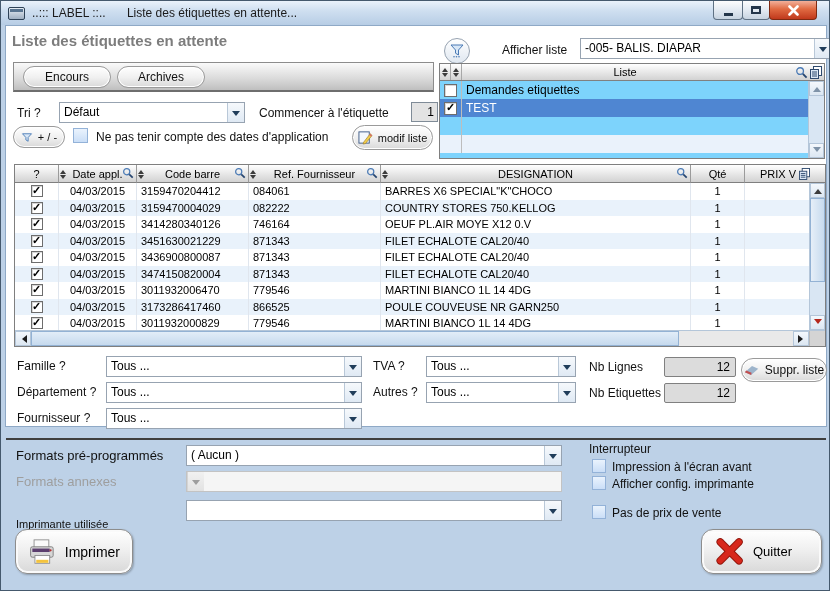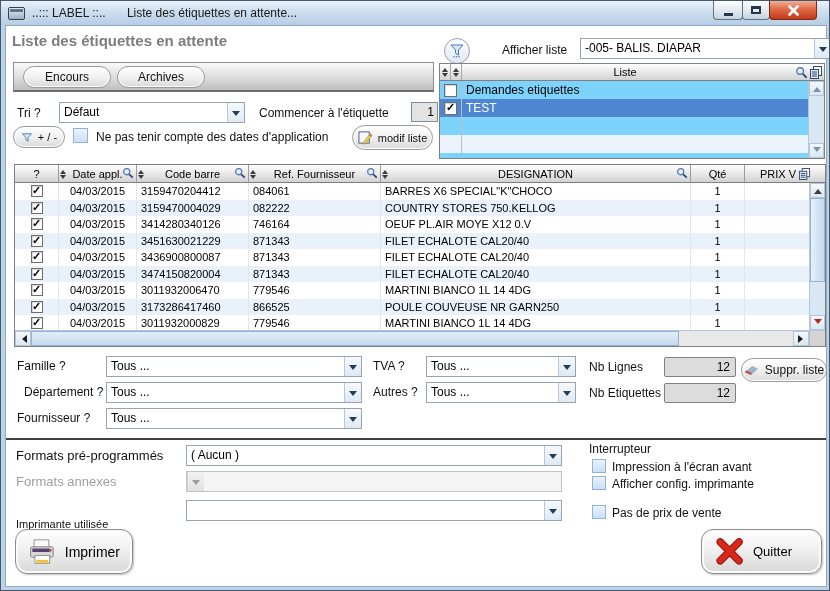--- a/index.html
+++ b/index.html
@@ -16,21 +16,21 @@
   .winbtns{position:absolute;top:0;right:12px;display:flex;}
   .wbtn{height:19px;border:1px solid #5f7183;border-top:none;border-radius:0 0 4px 4px;
     background:linear-gradient(#fdfdfd 0%,#e6ecf3 45%,#c7d3e0 100%);
     display:flex;align-items:center;justify-content:center;margin-left:-1px;cursor:default;}
   .wbtn.min{width:30px;}
   .wbtn.max{width:28px;}
   .wbtn.close{width:48px;background:linear-gradient(#f2b09a 0%,#e06a42 45%,#c0391c 100%);border-color:#7e2a12;}
   .glyph-min{width:9px;height:3px;background:#24364a;margin-top:8px;}
   .glyph-max{width:10px;height:8px;border:2px solid #24364a;border-top-width:3px;}
   
-  .content{position:absolute;left:4px;top:24px;width:822px;height:562px;background:#fff;border:1px solid #8fa9c6;}
+  .content{position:absolute;left:4px;top:24px;width:822px;height:402px;background:#fff;border:1px solid #8fa9c6;}
   .lbl{position:absolute;font-size:12px;color:#111;white-space:nowrap;}
   .heading{position:absolute;left:6px;top:6px;font-size:15px;font-weight:bold;color:#7d7d7d;}
   
   .tabstrip{position:absolute;left:7px;top:36px;width:421px;height:30px;border:1px solid #8c8c8c;border-bottom:2px solid #6e6e6e;
     background:linear-gradient(#fafafa 0%,#d9d9d9 60%,#bfbfbf 100%);}
   .pill{border-radius:13px;border:1px solid #9a9a9a;background:linear-gradient(#ffffff 0%,#efefef 55%,#d9d9d9 100%);
     box-shadow:inset 0 0 0 1px #ffffff;display:flex;align-items:center;justify-content:center;gap:5px;font-size:12px;color:#111;cursor:default;}
   .tab1{position:absolute;left:9px;top:3px;width:88px;height:22px;}
   .tab2{position:absolute;left:103px;top:3px;width:88px;height:22px;}
   
@@ -469,21 +469,21 @@
     <span class="lbl" style="left:583px;top:334px;">Nb Lignes</span>
     <div class="nbfield" style="left:658px;top:331px;">12</div>
     <div class="pill suppr">
       <svg width="16" height="12" viewBox="0 0 18 13">
         <path d="M1 9 L9 2 L16 5 L8 12 Z" fill="#9db4cb" stroke="#5c7purple" stroke-width="0"></path>
         <path d="M1 9 L8 12 L8.5 9.5 L2.5 7 Z" fill="#c25050"></path>
       </svg>
       <span>Suppr. liste</span>
     </div>
 
-    <span class="lbl" style="left:18px;top:359px;">Département ?</span>
+    <span class="lbl" style="left:11px;top:359px;">Département ?</span>
     <div class="combo" style="left:100px;top:356px;width:256px;">
       <span class="txt">Tous ...</span>
       <span class="cbtn">
           <span class="caret"></span>
         </span>
     </div>
     <span class="lbl" style="left:367px;top:359px;">Autres ?</span>
     <div class="combo" style="left:420px;top:356px;width:150px;">
       <span class="txt">Tous ...</span>
       <span class="cbtn">

